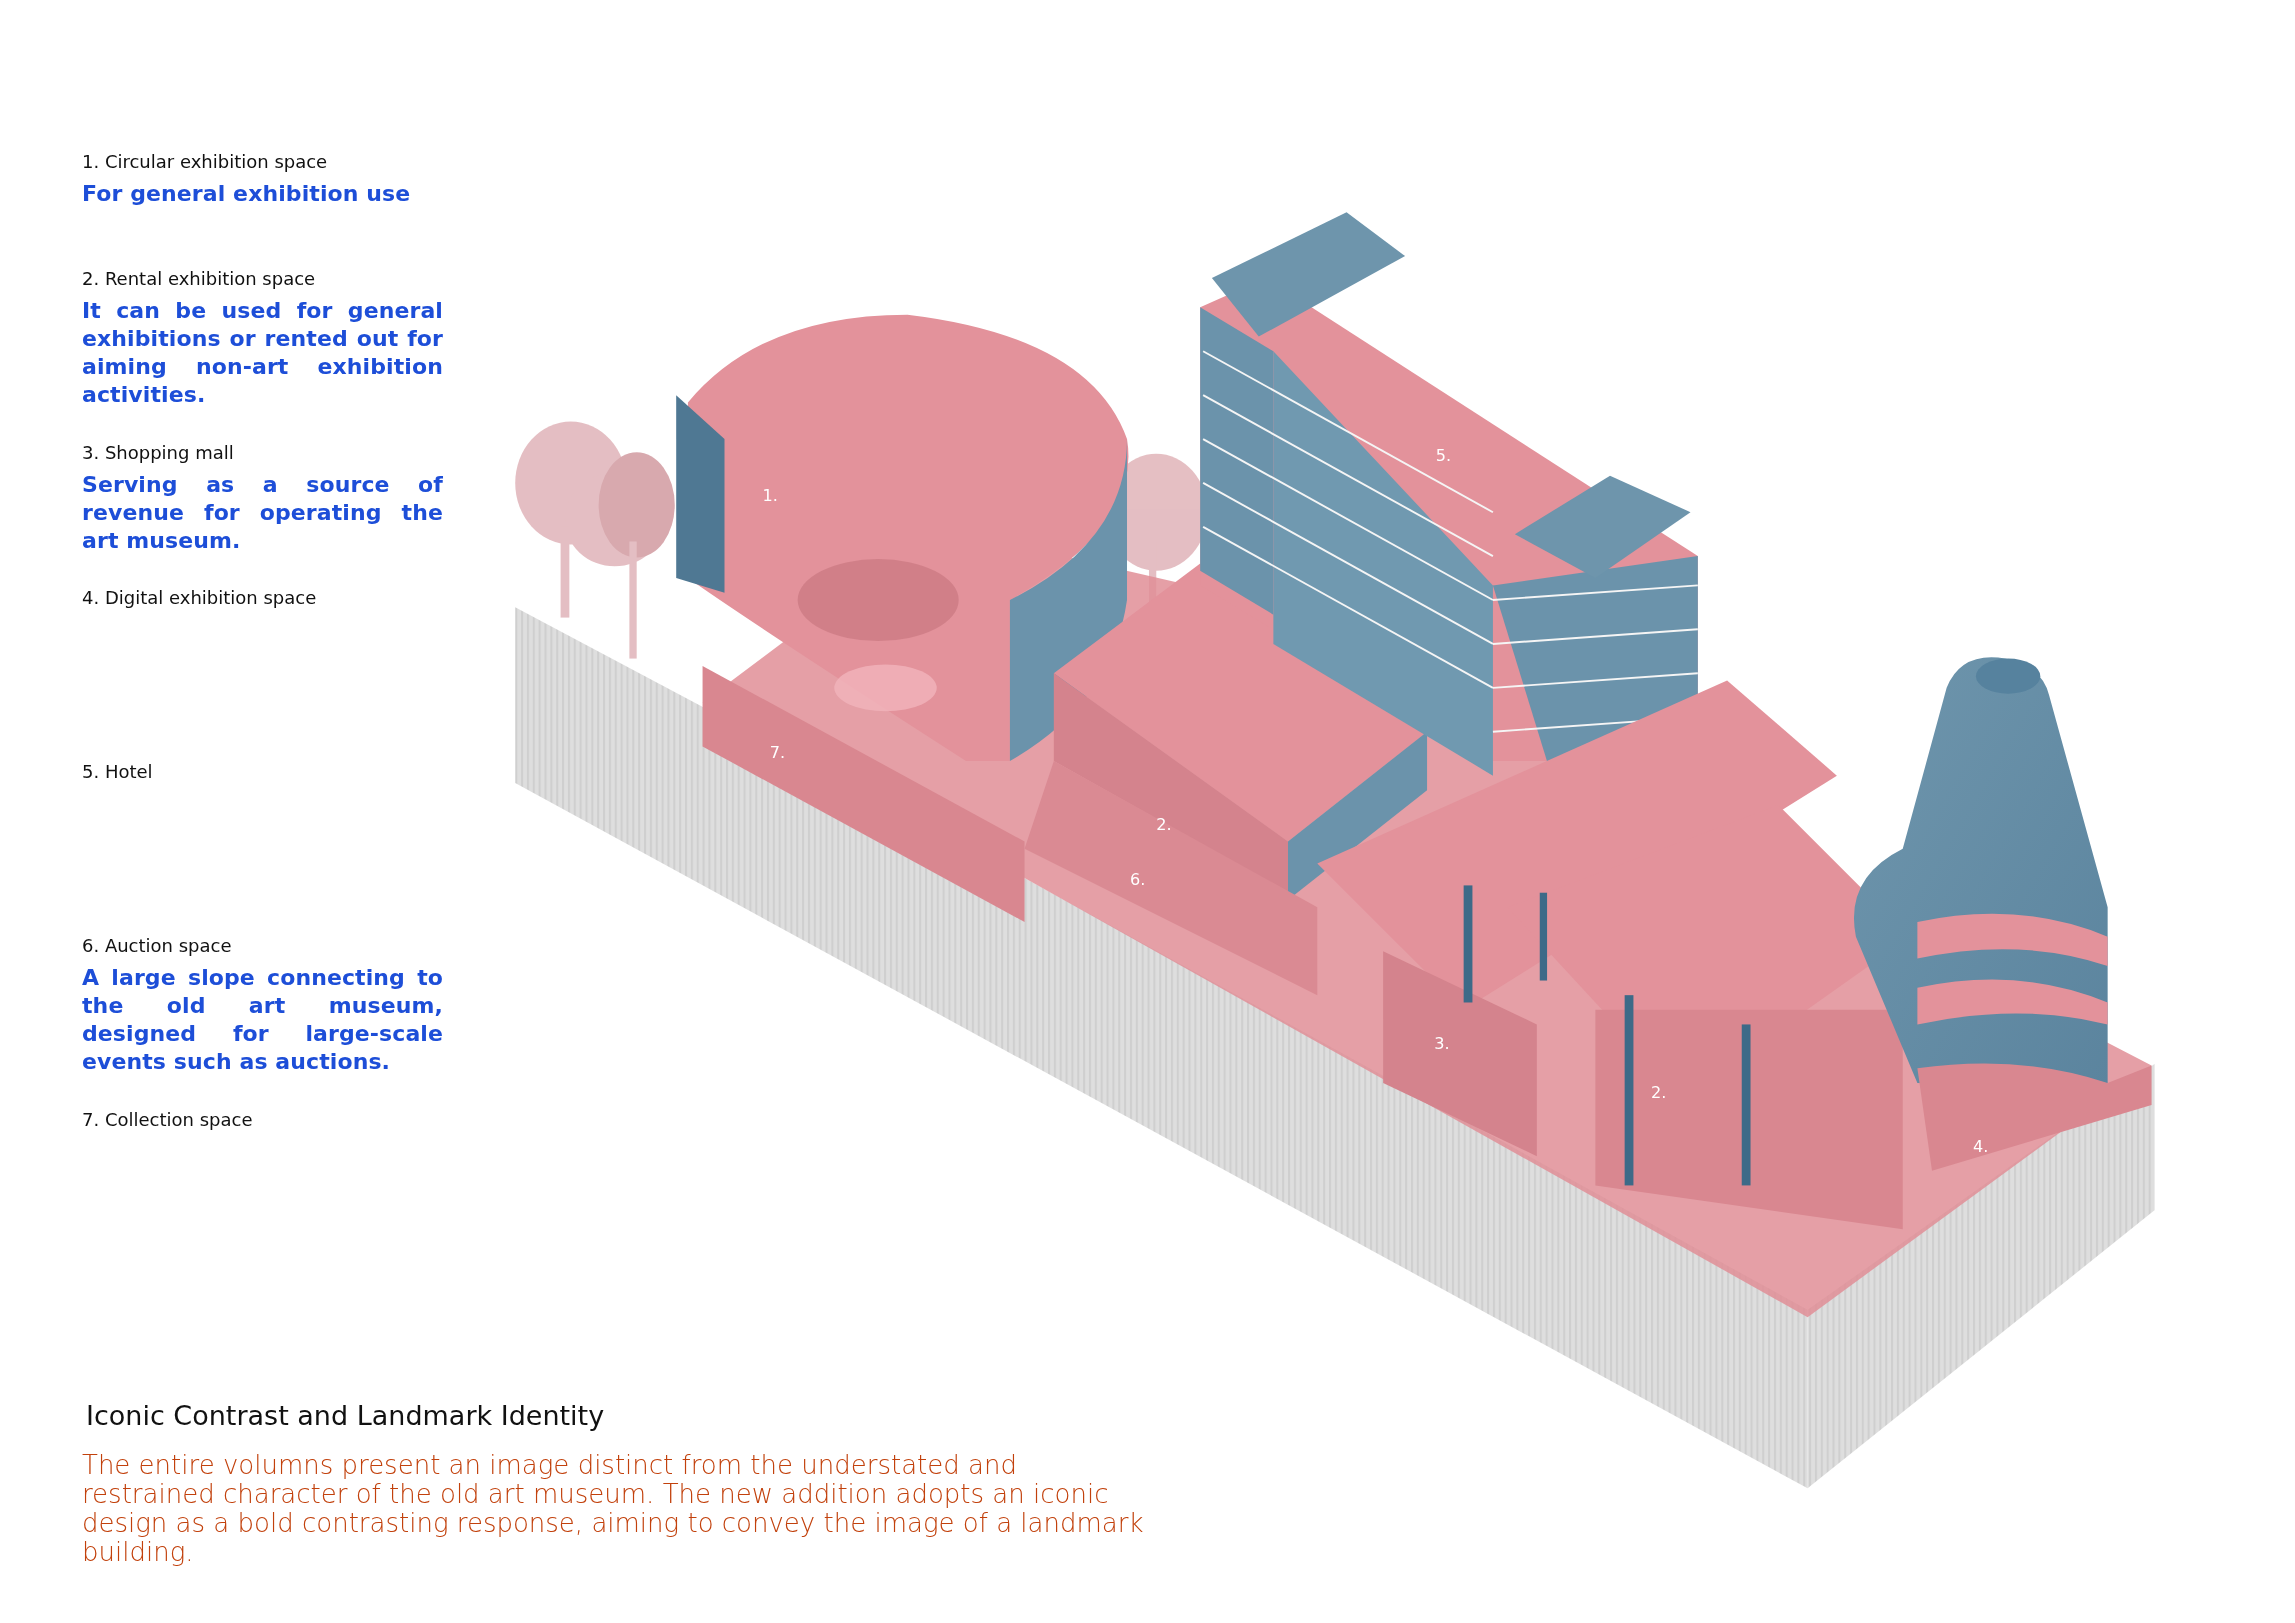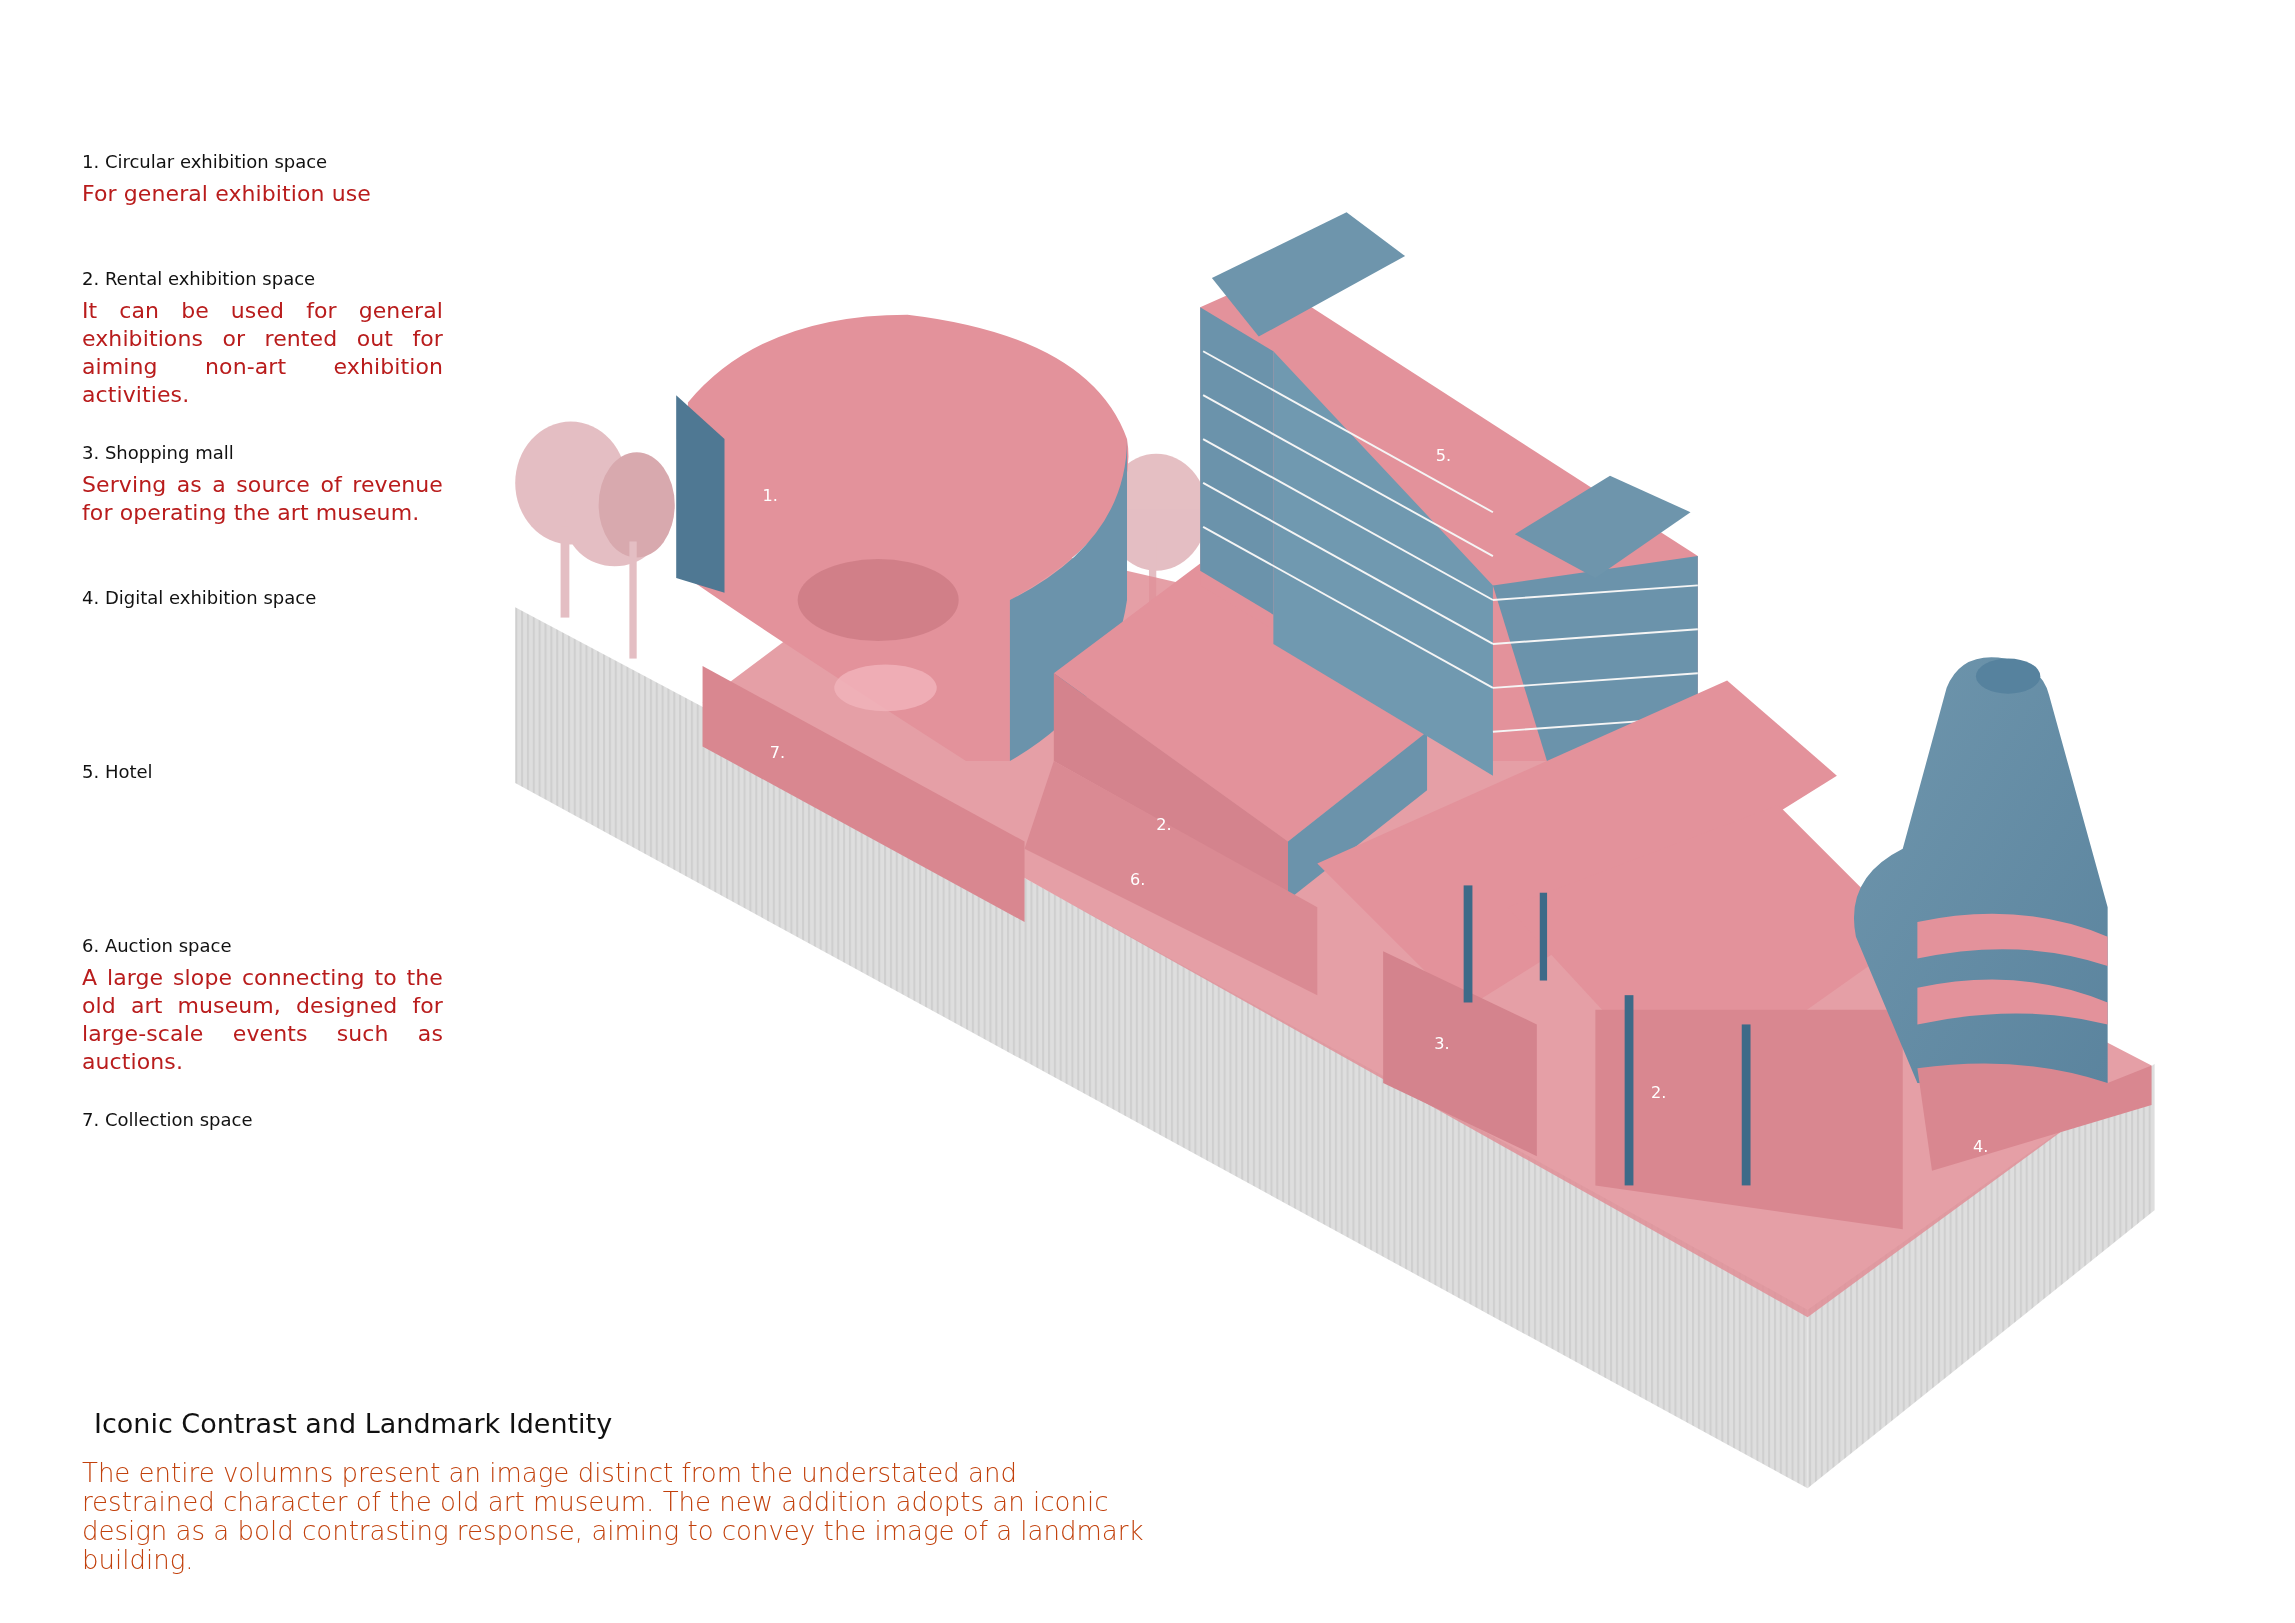--- a/index.html
+++ b/index.html
@@ -1,23 +1,23 @@
 <!DOCTYPE html>
 <html style="font-size:7.4px"><head>
 <meta charset="utf-8">
 <style>
   html, body { margin:0; padding:0; background:#ffffff; }
   body { width:2295px; height:1623px; position:relative; overflow:hidden;
          font-family:"DejaVu Sans", "Liberation Sans", sans-serif; color:#111; }
   .legend { position:absolute; left:82px; top:147px; width:361px; }
   .legend-item { position:absolute; left:0; width:361px; }
   .legend-title { font-size:18px; font-weight:500; color:#111; line-height:29px; margin:0; white-space:nowrap; }
-  .legend-desc { font-size:22px; font-weight:400; color:#b91c1c; line-height:28px; margin:3.7px 0 0 0; text-align:justify; text-align-last:left; letter-spacing:0.1px; }
+  .legend-desc { font-size:22px; font-weight:700; color:#1d4ed8; line-height:28px; margin:3.7px 0 0 0; text-align:justify; text-align-last:left; letter-spacing:0.1px; }
   .footer { position:absolute; left:82px; top:1396px; width:1064px; }
-  .footer-title { font-size:27px; font-weight:400; color:#111; margin:12px; line-height:32px; }
+  .footer-title { font-size:27px; font-weight:400; color:#111; margin:4px; line-height:32px; }
   .footer-text { font-size:26px; font-weight:300; color:#c2410c; margin:19.4px 0 0 0; line-height:29px; }
   .diagram { position:absolute; left:0; top:0; width:2295px; height:1623px; }
   .num-label { font-family:"DejaVu Sans", sans-serif; font-size:11px; fill:#ffffff; }
 </style>
 </head>
 <body>
 
 <svg class="diagram" viewBox="0 0 1568 1109" preserveAspectRatio="none" xmlns="http://www.w3.org/2000/svg">
   <defs>
     <pattern id="concrete" width="4" height="4" patternUnits="userSpaceOnUse">

